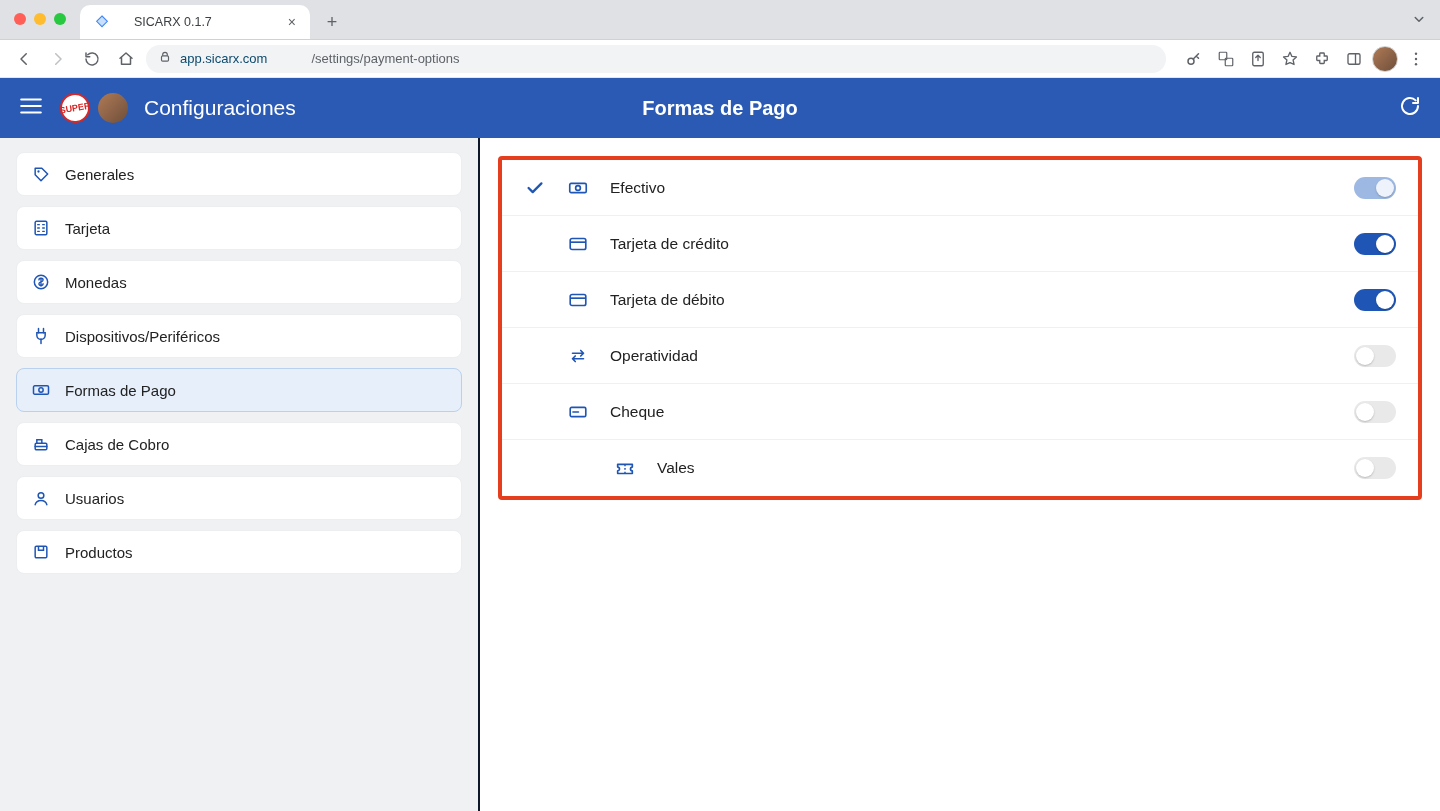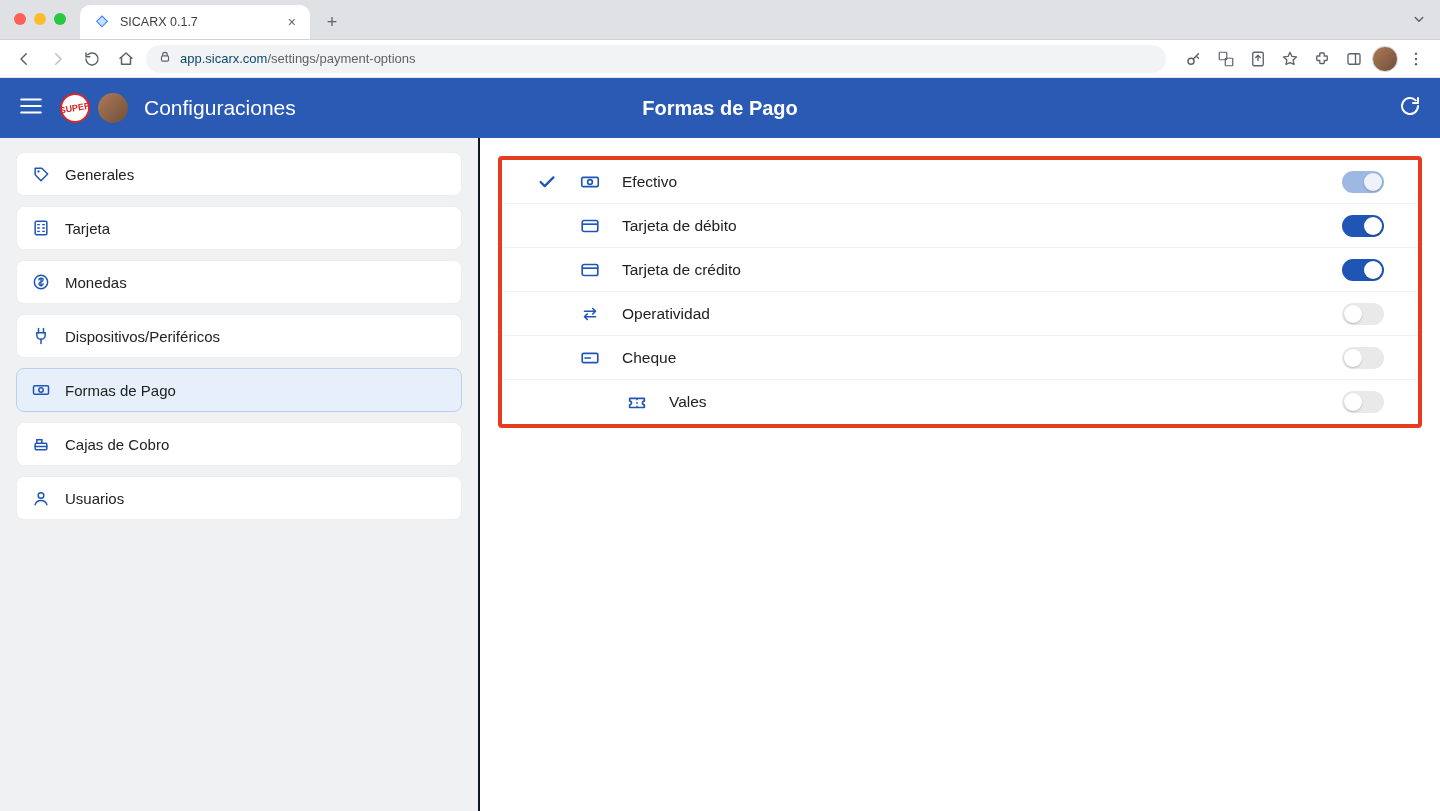--- a/index.html
+++ b/index.html
@@ -22,34 +22,34 @@
   body{width:1440px;height:811px;overflow:hidden;background:#fff;}
 
   
   .chrome{height:40px;background:#dfe1e4;border-bottom:1px solid #cfd1d4;display:flex;align-items:flex-end;position:relative;}
   .traffic{display:flex;gap:8px;align-items:center;padding:0 14px;height:40px;}
   .traffic span{width:12px;height:12px;border-radius:50%;display:block;}
   .tl-red{background:#ff5f57;}
   .tl-yellow{background:#febc2e;}
   .tl-green{background:#28c840;}
   .tabstrip{display:flex;align-items:flex-end;height:40px;}
-  .tab{height:34px;background:#fff;border-radius:10px 10px 0 0;display:flex;align-items:center;gap:10px;padding:0 14px;min-width:230px;position:relative;font-size:12.5px;color:#3c4043;}
+  .tab{height:34px;background:#fff;border-radius:10px 10px 0 0;display:flex;align-items:center;gap:24px;padding:0 14px;min-width:230px;position:relative;font-size:12.5px;color:#3c4043;}
   .tab .favicon{width:16px;height:16px;display:flex;align-items:center;justify-content:center;}
   .tab .favicon svg{width:16px;height:16px;}
   .tab .close{margin-left:auto;color:#5f6368;font-size:14px;line-height:1;}
   .newtab{width:28px;height:28px;display:flex;align-items:center;justify-content:center;color:#5f6368;font-size:18px;margin-left:8px;margin-bottom:3px;border-radius:50%;}
   .chrome .caret{position:absolute;right:12px;top:10px;color:#5f6368;}
   .addrbar{height:38px;background:#fff;border-bottom:1px solid var(--soft-edge);display:flex;align-items:center;padding:0 10px;gap:6px;}
   .addrbar .ibtn{width:28px;height:28px;display:flex;align-items:center;justify-content:center;color:#5f6368;border-radius:50%;}
   .addrbar .ibtn svg{width:18px;height:18px;}
   .omnibox{flex:1;height:28px;background:#f1f3f4;border-radius:14px;display:flex;align-items:center;padding:0 12px;gap:8px;color:#3c4043;font-size:13px;}
   .omnibox .lock svg{width:14px;height:14px;color:#5f6368;}
   .omnibox .url{color:#202124;}
   .omnibox .url .host{color:#0c4a6e;}
-  .omnibox .url .path{color:#5f6368;}
+  .omnibox .url .path{color:#5f6368;margin-left:44px;}
   .addr-right{display:flex;align-items:center;gap:4px;margin-left:8px;}
   .addr-right .ibtn{color:#5f6368;}
   .addr-right .avatar{width:26px;height:26px;border-radius:50%;background:linear-gradient(135deg,#b07a56,#6e4f3a);border:1px solid #d0d0d0;}
 
   
   .appheader{height:60px;background:var(--blue-header);color:#fff;display:flex;align-items:center;padding:0 18px;gap:16px;}
   .appheader .menu svg{width:26px;height:26px;color:#fff;}
   .brand-badges{display:flex;align-items:center;gap:8px;}
   .brand-badges .badge{width:30px;height:30px;border-radius:50%;}
   .badge-super{background:#fff;border:2px solid #d92626;display:flex;align-items:center;justify-content:center;font-size:9px;font-weight:800;color:#d92626;transform:rotate(-10deg);}
@@ -61,21 +61,21 @@
 
   
   .app-body{display:flex;height:calc(811px - 40px - 38px - 60px);}
   .sidebar{width:480px;background:var(--body-bg);border-right:2px solid #0f172a;padding:14px 16px;display:flex;flex-direction:column;gap:10px;}
   .sb-item{height:44px;background:#fff;border:1px solid #eceef0;border-radius:8px;display:flex;align-items:center;gap:14px;padding:0 14px;cursor:pointer;font-size:15px;color:#222;}
   .sb-item svg{width:20px;height:20px;color:var(--blue-icon);flex:0 0 auto;}
   .sb-item.selected{background:var(--selected-bg);border:1.5px solid var(--selected-border);}
 
   .content{flex:1;background:#fff;padding:18px 18px;}
   .highlight-box{border:4px solid var(--highlight-red);border-radius:4px;}
-  .pay-row{display:flex;align-items:center;height:44px;padding:0 34px;gap:18px;border-bottom:1px solid #eef0f2;}
+  .pay-row{display:flex;align-items:center;height:56px;padding:0 22px;gap:18px;border-bottom:1px solid #eef0f2;}
   .pay-row:last-child{border-bottom:none;margin-left:47px;}
   .pay-row .check-slot{width:22px;display:flex;justify-content:center;}
   .pay-row .check-slot svg{width:22px;height:22px;color:var(--blue-icon);}
   .pay-row .icon-slot{width:28px;display:flex;justify-content:center;}
   .pay-row .icon-slot svg{width:26px;height:22px;color:var(--blue-icon);}
   .pay-row .label{font-size:15.5px;color:var(--text-dark);}
   .pay-row .switch{margin-left:auto;}
 
   
   .switch{width:42px;height:22px;border-radius:11px;position:relative;}
@@ -352,20 +352,26 @@
           <use href="#ic-register"></use>
         </svg>
         <span>Cajas de Cobro</span>
       </div>
       <div class="sb-item">
         <svg viewBox="0 0 24 24">
           <use href="#ic-user"></use>
         </svg>
         <span>Usuarios</span>
       </div>
+      <div class="sb-item">
+        <svg viewBox="0 0 24 24">
+          <use href="#ic-box"></use>
+        </svg>
+        <span>Productos</span>
+      </div>
     </div>
   <div class="content">
     <div class="highlight-box" id="payments">
         <div class="pay-row">
           <span class="check-slot">
             <svg viewBox="0 0 24 24">
               <use href="#i-check"></use>
             </svg>
           </span>
           <span class="icon-slot">
@@ -379,43 +385,43 @@
             <span class="thumb"></span>
           </span>
         </div>
         <div class="pay-row">
           <span class="check-slot"></span>
           <span class="icon-slot">
             <svg viewBox="0 0 24 24">
               <use href="#ic-card"></use>
             </svg>
           </span>
+          <span class="label">Tarjeta de crédito</span>
+          <span class="switch on">
+            <span class="track"></span>
+            <span class="thumb"></span>
+          </span>
+        </div>
+        <div class="pay-row">
+          <span class="check-slot"></span>
+          <span class="icon-slot">
+            <svg viewBox="0 0 24 24">
+              <use href="#ic-card"></use>
+            </svg>
+          </span>
           <span class="label">Tarjeta de débito</span>
           <span class="switch on">
             <span class="track"></span>
             <span class="thumb"></span>
           </span>
         </div>
         <div class="pay-row">
           <span class="check-slot"></span>
           <span class="icon-slot">
             <svg viewBox="0 0 24 24">
-              <use href="#ic-card"></use>
-            </svg>
-          </span>
-          <span class="label">Tarjeta de crédito</span>
-          <span class="switch on">
-            <span class="track"></span>
-            <span class="thumb"></span>
-          </span>
-        </div>
-        <div class="pay-row">
-          <span class="check-slot"></span>
-          <span class="icon-slot">
-            <svg viewBox="0 0 24 24">
               <use href="#ic-transfer"></use>
             </svg>
           </span>
           <span class="label">Operatividad</span>
           <span class="switch off">
             <span class="track"></span>
             <span class="thumb"></span>
           </span>
         </div>
         <div class="pay-row">

